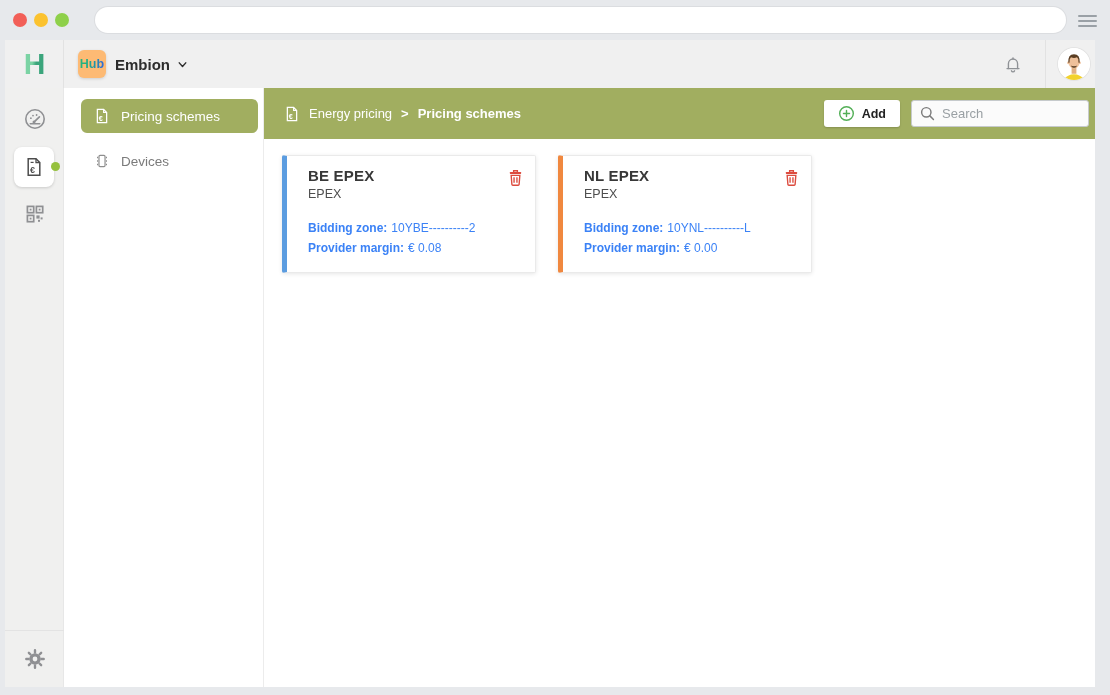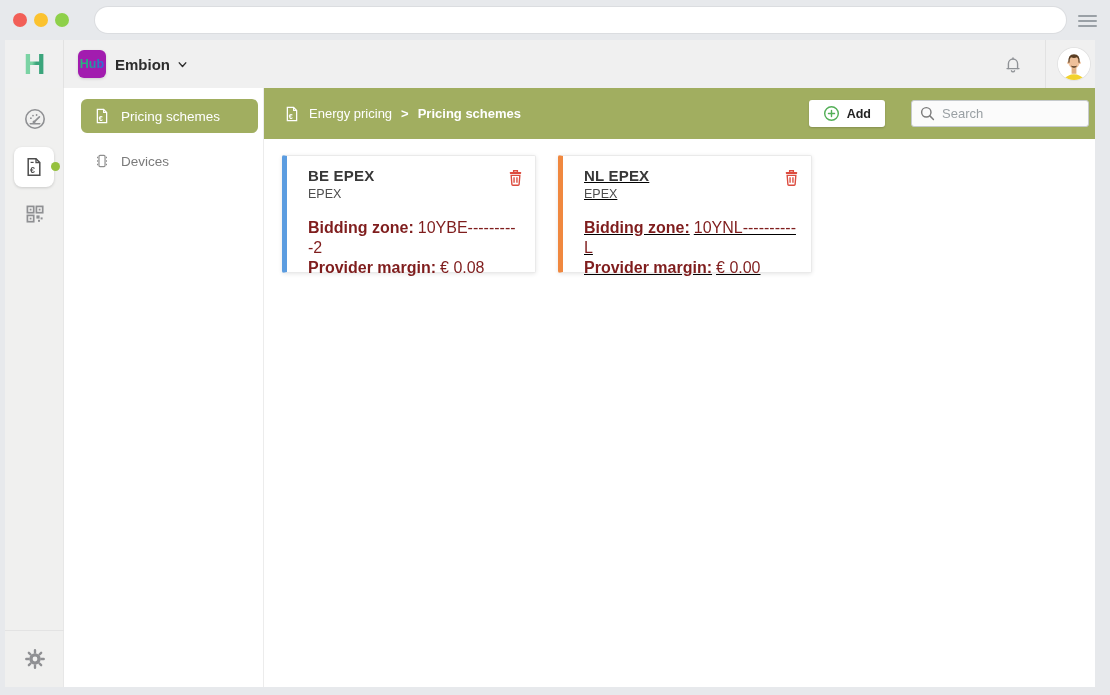--- a/index.html
+++ b/index.html
@@ -29,21 +29,21 @@
   
   .app-header { position:absolute; left:0; top:0; width:100%; height:48px; background:#f0f0f0; }
   .logo-cell { position:absolute; left:0; top:0; width:59px; height:48px;
     display:flex; align-items:center; justify-content:center; border-right:1px solid #e2e2e2; }
   .logo-h {
     font-size:30px; font-weight:800; line-height:1; letter-spacing:-1px;
     background:linear-gradient(100deg,#7bd3a4 42%,#3ba57c 58%);
     -webkit-background-clip:text; background-clip:text; color:transparent;
   }
   .header-left { position:absolute; left:73px; top:0; height:48px; display:flex; align-items:center; gap:9px; }
-  .hub-badge { width:28px; height:28px; background:#a21caf; border-radius:6px;
+  .hub-badge { width:28px; height:28px; background:#fdba74; border-radius:6px;
     box-shadow:0 1px 3px rgba(0,0,0,0.14); display:flex; align-items:center; justify-content:center; }
   .hub-badge span {
     font-size:12.5px; font-weight:700;
     background:linear-gradient(95deg,#27b37e 20%,#1f9aa0 55%,#2e6fd4 90%);
     -webkit-background-clip:text; background-clip:text; color:transparent;
   }
   .workspace { display:flex; align-items:center; gap:6px; cursor:pointer; }
   .workspace-name { font-size:15px; font-weight:700; color:#2d2d2d; }
   .header-right-divider { position:absolute; left:1040px; top:0; width:1px; height:48px; background:#e2e2e2; }
   .bell-btn { position:absolute; left:997px; top:13px; width:22px; height:22px; color:#8f9296; cursor:pointer; }
@@ -77,37 +77,37 @@
   .green-bar { position:absolute; left:0; top:0; width:831px; height:51px;
     display:flex; align-items:center; padding:0 6px 0 20px; }
   .crumb { display:flex; align-items:center; gap:9px; color:#fff; }
   .crumb .c-link { font-size:13px; color:#fff; cursor:pointer; }
   .crumb .c-current { font-size:13px; font-weight:700; color:#fff; }
   .grow { flex:1; }
   .add-btn { height:27px; padding:0 14px; background:#fff; border:none; border-radius:3px;
     box-shadow:0 1px 2px rgba(0,0,0,0.18); display:flex; align-items:center; gap:7px;
     font-size:12.5px; font-weight:700; color:#222; cursor:pointer; font-family:"Liberation Sans",sans-serif; }
   .add-plus { color:#53af57; display:flex; }
-  .search-wrap { position:relative; width:178px; height:27px; margin-left:26px; }
+  .search-wrap { position:relative; width:178px; height:27px; margin-left:11px; }
   .search-input { width:178px; height:27px; border:1px solid #c6cacc; border-radius:3px; background:#fbfbfb;
     padding:0 8px 0 30px; font-size:13px; color:#444; outline:none; font-family:"Liberation Sans",sans-serif; }
   .search-input::placeholder { color:#9aa0a4; }
   .search-icon { position:absolute; left:8px; top:5px; color:#7c7c7c; }
 
   
   .cards { position:absolute; left:18px; top:67px; display:flex; gap:22px; }
   .card { width:254px; height:118px; background:#fff; border:1px solid #eaeaea; border-left:5px solid #999;
     border-radius:2px; box-shadow:0 1px 4px rgba(0,0,0,0.10); padding:11px 12px 10px 21px;
     position:relative; cursor:pointer; }
   .card-title { font-size:15px; font-weight:700; color:#383838; letter-spacing:0.2px; }
   .card-sub { font-size:12.5px; color:#4e4e4e; margin-top:3px; }
   .trash-btn { position:absolute; right:10px; top:12px; width:18px; height:19px; color:#dc4b3e;
     background:none; border:none; cursor:pointer; padding:0; }
   .card-fields { margin-top:17px; }
-  .field-row { font-size:16px; color:#7f1d1d; line-height:20px; }
+  .field-row { font-size:12px; color:#3b82f6; line-height:20px; }
   .field-row .f-label { font-weight:700; margin-right:4px; }
 
   svg { display:block; }
 </style>
 </head>
 <body>
 
 <div class="chrome">
   <span class="traffic t-red" style="background-color: rgb(242, 95, 88);"></span>
   <span class="traffic t-yellow" style="background-color: rgb(251, 194, 47);"></span>
@@ -283,21 +283,21 @@
         <div class="card-fields">
           <div class="field-row">
             <span class="f-label">Bidding zone:</span><span>10YBE----------2</span>
           </div>
           <div class="field-row">
             <span class="f-label">Provider margin:</span><span>€ 0.08</span>
           </div>
         </div>
       </article>
 
-      <article class="card" style="border-left-color: rgb(240, 136, 63); text-decoration: underline;">
+      <article class="card" style="border-left-color: rgb(240, 136, 63);">
         <div class="card-title">NL EPEX</div>
         <div class="card-sub">EPEX</div>
         <button class="trash-btn">
           <svg width="17" height="18" viewBox="0 0 20 21" fill="none" stroke="currentColor">
             <path d="M7.8 3.4 v-1.4 h4.4 v1.4" stroke-width="1.6"></path>
             <rect x="3.4" y="3.4" width="13.2" height="2.3" rx="0.5" fill="currentColor" stroke="none"></rect>
             <path d="M4.9 7.4 h10.2 l-0.85 10.6 a1.1 1.1 0 0 1 -1.1 1 h-6.3 a1.1 1.1 0 0 1 -1.1 -1 z" stroke-width="1.6"></path>
             <path d="M8.3 9.6 v6.6 M11.7 9.6 v6.6" stroke-width="1.6"></path>
           </svg>
         </button>

